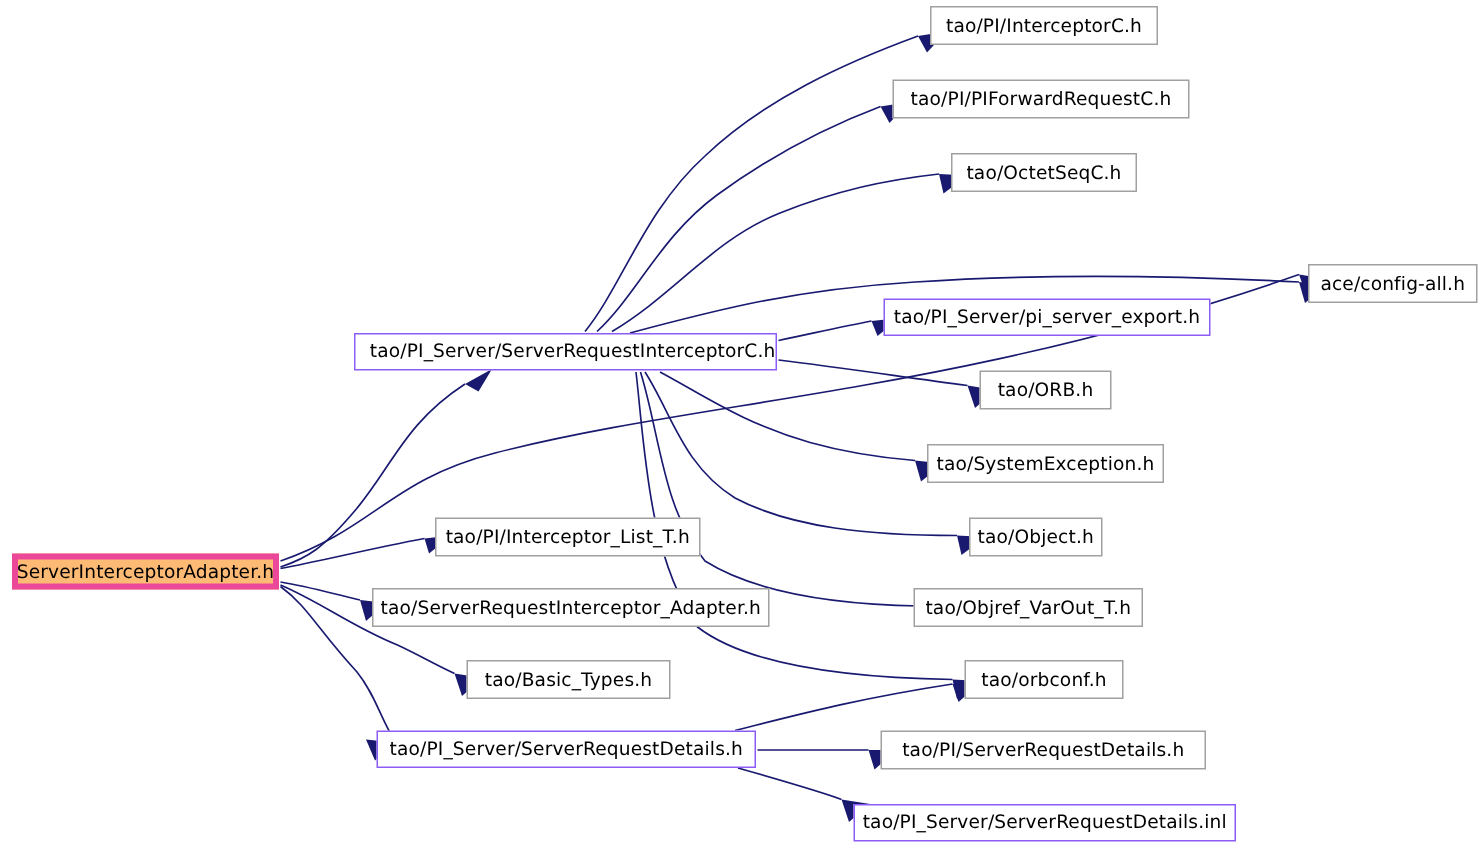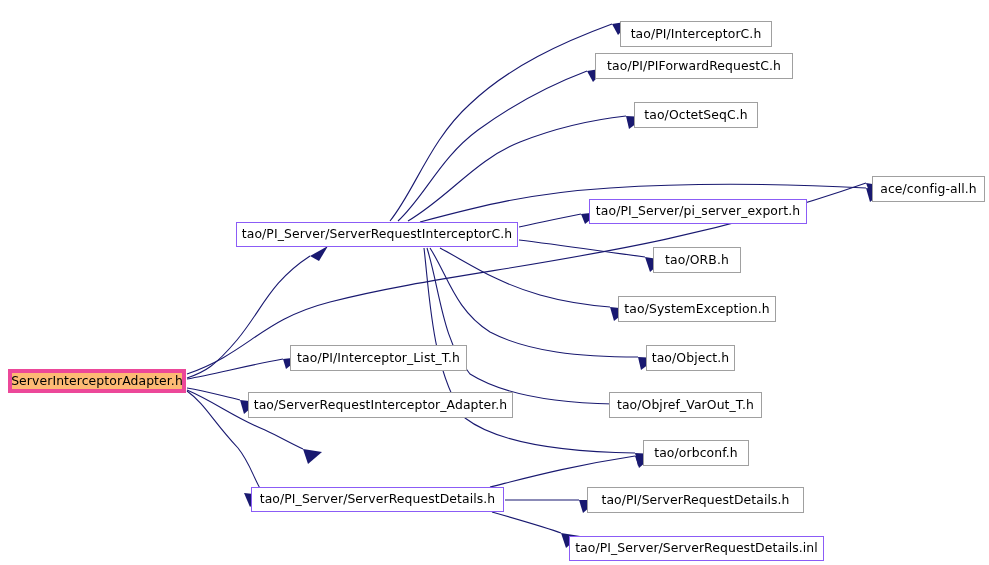--- a/index.html
+++ b/index.html
@@ -91,24 +91,24 @@
       <path class="edge" d="M 490 487 C 530 477 570 466 635 456"></path>
       <path class="arrowhead" d="M 635 456 l 19 -1 l -15 13 z"></path>
       <path class="edge" d="M 505 500 C 530 500 555 500 579 500"></path>
       <path class="arrowhead" d="M 579 500 l 19 0 l -15 13 z"></path>
       <path class="edge" d="M 492 512 C 520 520 548 528 561 533"></path>
       <path class="arrowhead" d="M 561 533 l 19 3 l -14 12 z"></path>
     </svg>
 <div class="node current" style="left: 8px; top: 369px; width: 178px; height: 24px;">
       <span class="node-label">ServerInterceptorAdapter.h</span>
     </div>
-    <div class="node documented" style="left: 236px; top: 222px; width: 282px; height: 25px;">
+    <div class="node documented" style="left: 236px; top: 222px; width: 282px; height: 25px; justify-content: flex-end;">
       <span class="node-label">tao/PI_Server/ServerRequestInterceptorC.h</span>
     </div>
-    <div class="node" style="left: 620px; top: 21px; width: 152px; height: 26px;">
+    <div class="node" style="left: 620px; top: 4px; width: 152px; height: 26px;">
       <span class="node-label">tao/PI/InterceptorC.h</span>
     </div>
     <div class="node" style="left: 595px; top: 53px; width: 198px; height: 26px;">
       <span class="node-label">tao/PI/PIForwardRequestC.h</span>
     </div>
     <div class="node" style="left: 634px; top: 102px; width: 124px; height: 26px;">
       <span class="node-label">tao/OctetSeqC.h</span>
     </div>
     <div class="node" style="left: 872px; top: 176px; width: 113px; height: 26px;">
       <span class="node-label">ace/config-all.h</span>
@@ -127,20 +127,23 @@
     </div>
     <div class="node" style="left: 609px; top: 392px; width: 153px; height: 26px;">
       <span class="node-label">tao/Objref_VarOut_T.h</span>
     </div>
     <div class="node" style="left: 290px; top: 345px; width: 177px; height: 26px;">
       <span class="node-label">tao/PI/Interceptor_List_T.h</span>
     </div>
     <div class="node" style="left: 248px; top: 392px; width: 265px; height: 26px;">
       <span class="node-label">tao/ServerRequestInterceptor_Adapter.h</span>
     </div>
+    <div class="node" style="left: 311px; top: 440px; width: 136px; height: 26px;">
+      <span class="node-label">tao/Basic_Types.h</span>
+    </div>
     <div class="node" style="left: 643px; top: 440px; width: 106px; height: 26px;">
       <span class="node-label">tao/orbconf.h</span>
     </div>
     <div class="node documented" style="left: 251px; top: 487px; width: 253px; height: 25px;">
       <span class="node-label">tao/PI_Server/ServerRequestDetails.h</span>
     </div>
     <div class="node" style="left: 587px; top: 487px; width: 217px; height: 26px;">
       <span class="node-label">tao/PI/ServerRequestDetails.h</span>
     </div>
     <div class="node documented" style="left: 569px; top: 536px; width: 255px; height: 25px; justify-content: center;">

